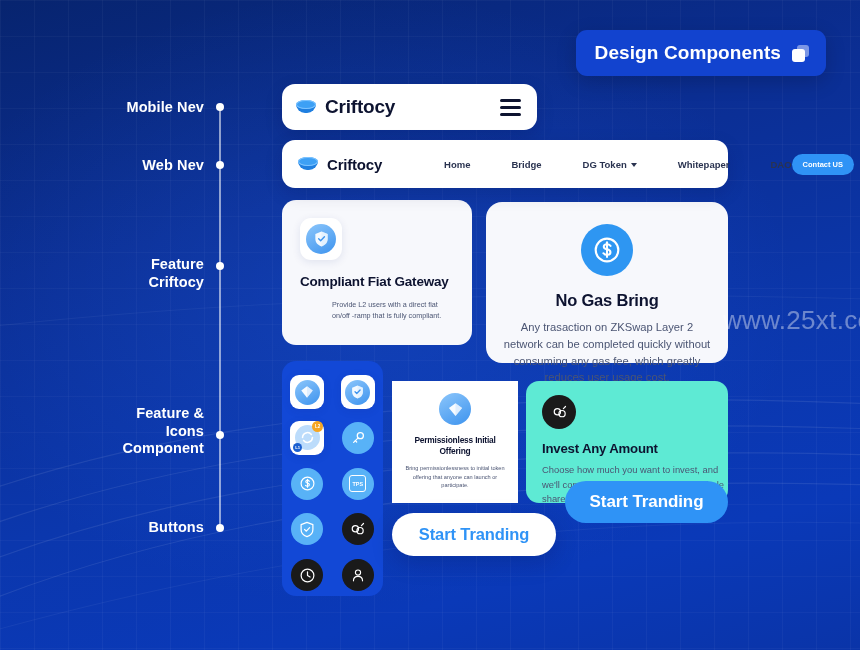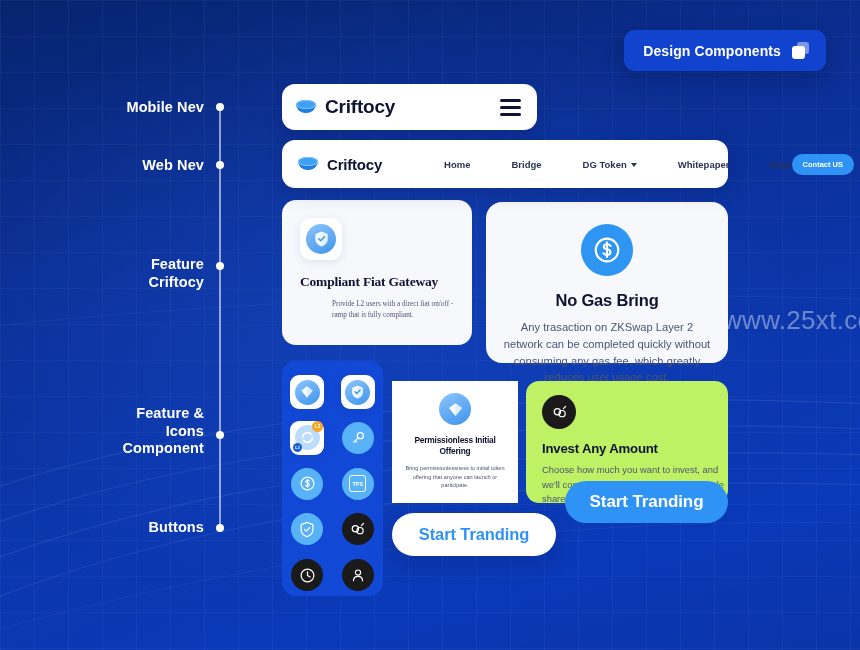--- a/index.html
+++ b/index.html
@@ -43,21 +43,21 @@
   #dc-badge {
     position: absolute; right: 34px; top: 30px;
     display: flex; align-items: center; gap: 11px;
     background: #1243cf;
     border-radius: 11px;
     padding: 12px 17px 12px 19px;
     box-shadow: 0 6px 20px rgba(0,0,0,.18);
     z-index: 6;
   }
   #dc-badge .lbl {
-    color: #fff; font-size: 14px; font-weight: 700; letter-spacing: .1px;
+    color: #fff; font-size: 19px; font-weight: 700; letter-spacing: .1px;
     white-space: nowrap;
   }
   .stack-icon { position: relative; width: 17px; height: 17px; }
   .stack-icon .sq-back {
     position: absolute; right: 0; top: 0; width: 12px; height: 12px;
     border-radius: 3px; background: rgba(255,255,255,.45);
   }
   .stack-icon .sq-front {
     position: absolute; left: 0; bottom: 0; width: 13px; height: 13px;
     border-radius: 3px; background: #fff;
@@ -136,21 +136,20 @@
     margin-left: auto;
     background: #2f93f6; color: #fff; border: none;
     font-family: inherit; font-size: 7.5px; font-weight: 700;
     padding: 6px 11px; border-radius: 20px; white-space: nowrap; cursor: pointer;
   }
 
   
   #card-compliant {
     left: 282px; top: 200px; width: 190px; height: 145px;
     padding: 18px 18px 12px 18px;
-    font-family: Liberation Serif, serif;
   }
   .icon-tile {
     width: 42px; height: 42px; border-radius: 11px; background: #ffffff;
     display: flex; align-items: center; justify-content: center;
     box-shadow: 0 2px 8px rgba(20,40,120,.10);
   }
   .circ {
     border-radius: 50%; display: flex; align-items: center; justify-content: center; flex: none;
   }
   .c-grad-lb { background: linear-gradient(150deg, #8cc6fb 0%, #3d93ee 100%); }
@@ -188,21 +187,21 @@
     background: #ffffff; border-radius: 0;
     padding: 12px 13px 0 13px; text-align: center;
   }
   #card-pio .ic-wrap { display: flex; justify-content: center; }
   #card-pio .card-title { font-size: 8.4px; line-height: 1.3; margin-top: 10px; }
   #card-pio .card-body { font-size: 5.6px; line-height: 1.55; margin-top: 7px; }
 
   
   #card-invest {
     left: 526px; top: 381px; width: 202px; height: 122px;
-    background: #bef264; border-radius: 13px;
+    background: #5eead4; border-radius: 13px;
     padding: 14px 3px 0 16px;
   }
   #card-invest .card-title { font-size: 13.2px; margin-top: 12px; }
   #card-invest .card-body { font-size: 9.4px; line-height: 1.55; margin-top: 7px; }
 
   
   .btn-pill {
     position: absolute; display: flex; align-items: center; justify-content: center;
     border-radius: 40px; font-weight: 800; letter-spacing: -.1px;
     border: none; font-family: inherit; cursor: pointer;

